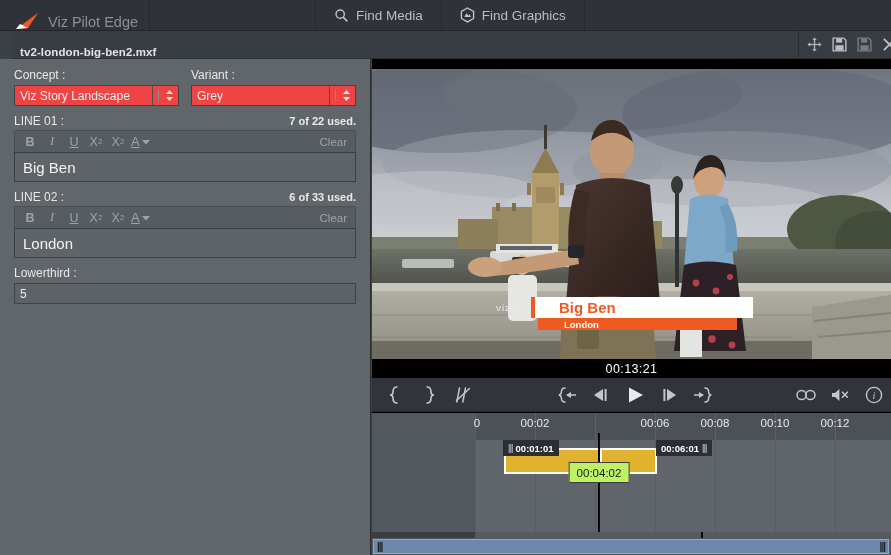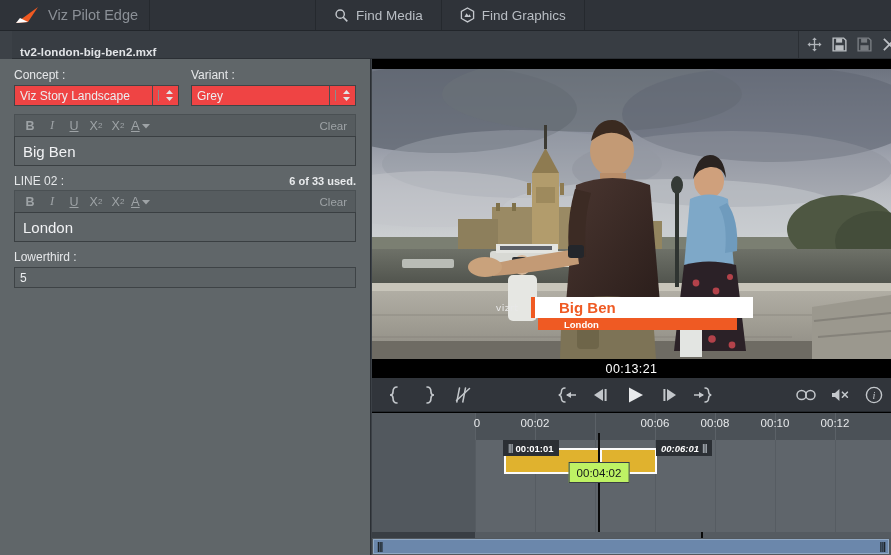--- a/index.html
+++ b/index.html
@@ -13,21 +13,21 @@
   }
   #app{position:relative;width:891px;height:555px;}
 
   
   .appbar{
     position:absolute;left:0;top:0;width:891px;height:31px;
     background:#2f3339;border-bottom:1px solid #22262b;
     display:flex;align-items:stretch;box-sizing:border-box;
   }
   .brand{
-    width:150px;display:flex;align-items:center;gap:8px;
+    width:150px;display:flex;align-items:flex-end;gap:8px;
     padding-left:14px;box-sizing:border-box;
     border-right:1px solid #25292e;
   }
   .brand-logo{width:26px;height:18px;flex:0 0 auto;display:block;}
   .brand-name{color:#8b9097;font-size:14.5px;white-space:nowrap;}
   .appbar-gap{width:165px;border-right:1px solid #25292e;}
   .appbar-tab{
     display:flex;align-items:center;justify-content:center;gap:7px;
     padding:0 18px;border-right:1px solid #25292e;
     color:#b9bec4;font-size:13.5px;cursor:pointer;white-space:nowrap;
@@ -325,20 +325,24 @@
                 <polygon points="4.5,1 8,5 1,5" fill="#e2e4e6"></polygon>
                 <polygon points="4.5,12 8,8 1,8" fill="#e2e4e6"></polygon>
               </svg>
             </span>
           </span>
         </div>
       </div>
     </div>
 
     <div class="section">
+      <div class="sec-head">
+        <span class="sec-label">LINE 01 :</span>
+        <span class="sec-count">7 of 22 used.</span>
+      </div>
       <div class="fmtbar">
         <span class="fmtbtn b">B</span>
         <span class="fmtbtn i">I</span>
         <span class="fmtbtn u">U</span>
         <span class="fmtbtn">X<sub>2</sub></span>
         <span class="fmtbtn">X<sup>2</sup></span>
         <span class="fmt-color">
           <span class="ltr">A</span>
           <svg width="8" height="6" viewBox="0 0 8 6">
             <polygon points="0,1 8,1 4,5.5" fill="#9ea3a6"></polygon>
@@ -636,21 +640,21 @@
 
       <div class="tl-clip" style="left:29px;width:153px;">
         <div class="tl-clip-split" style="left:94px;"></div>
       </div>
     </div>
 
     <div class="tl-badge" style="left:131px;top:27px;">
       <span class="grip">|||</span>
       <span>00:01:01</span>
     </div>
-    <div class="tl-badge" style="left:284px;top:27px;font-style:italic;">
+    <div class="tl-badge" style="left:284px;top:27px;">
       <span>00:06:01</span>
       <span class="grip">|||</span>
     </div>
 
     <div class="tl-playhead" style="left:226px;"></div>
     <div class="tl-ph-label" style="left:227px;">00:04:02</div>
 
     <div class="tl-footer">
       <div class="tl-foot-strip">
         <div class="tl-foot-dark"></div>

